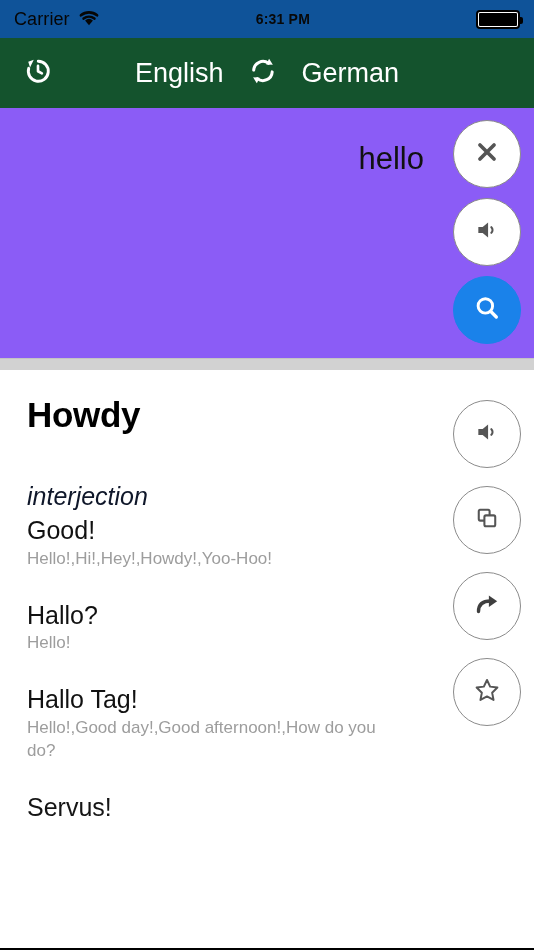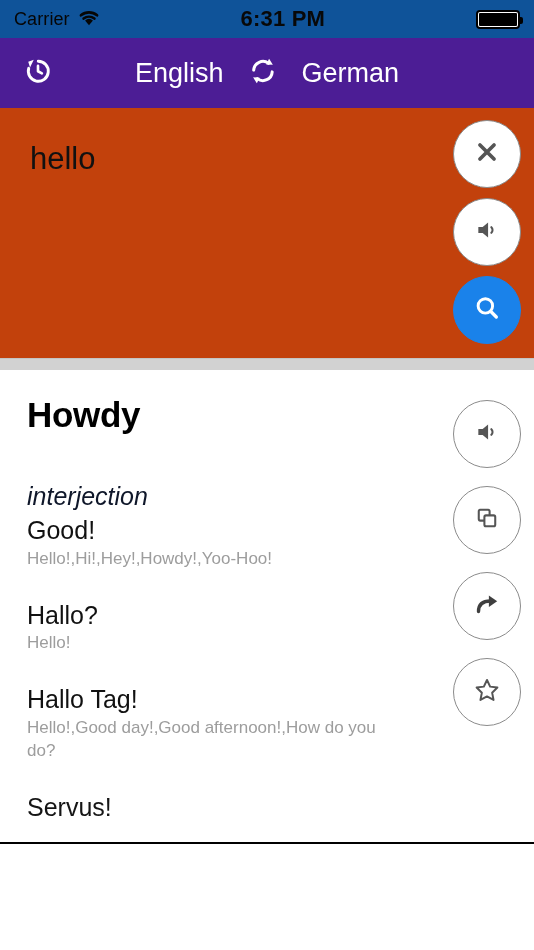--- a/index.html
+++ b/index.html
@@ -8,21 +8,21 @@
     width: 534px;
     height: 950px;
     overflow: hidden;
     background: #ffffff;
     font-family: "Liberation Sans", sans-serif;
   }
 
   #app {
     position: relative;
     width: 534px;
-    height: 844px;
+    height: 950px;
     overflow: hidden;
     background: #ffffff;
   }
 
   
   .status-bar {
     position: absolute;
     top: 0; left: 0;
     width: 534px;
     height: 38px;
@@ -40,21 +40,21 @@
   .status-carrier {
     font-size: 18px;
     color: #060606;
     letter-spacing: 0.1px;
     line-height: 1;
   }
   .wifi-icon { display: block; }
   .status-center {
     flex: 1 1 auto;
     text-align: center;
-    font-size: 22px;
+    font-size: 14px;
     font-weight: bold;
     color: #080808;
     letter-spacing: 0.2px;
     padding-right: 10px;
   }
   .status-right {
     flex: 0 0 auto;
     display: flex;
     align-items: center;
   }
@@ -83,21 +83,21 @@
     background: #000;
     border-radius: 1px;
   }
 
   
   .nav-bar {
     position: absolute;
     top: 38px; left: 0;
     width: 534px;
     height: 70px;
-    background: #4c1d95;
+    background: #14532d;
     display: flex;
     align-items: center;
   }
   .nav-history {
     position: absolute;
     left: 14px;
     top: 50%;
     transform: translateY(-50%);
     width: 48px;
     height: 48px;
@@ -130,21 +130,22 @@
     justify-content: center;
     cursor: pointer;
   }
 
   
   .source-panel {
     position: absolute;
     top: 108px; left: 0;
     width: 534px;
     height: 250px;
-    background: #c2410c;
+    background: #8b5cf6;
+    text-align: right;
   }
   .source-text {
     position: absolute;
     left: 30px;
     top: 32px;
     right: 110px;
     font-size: 31px;
     color: #111111;
     line-height: 1.2;
     word-wrap: break-word;

